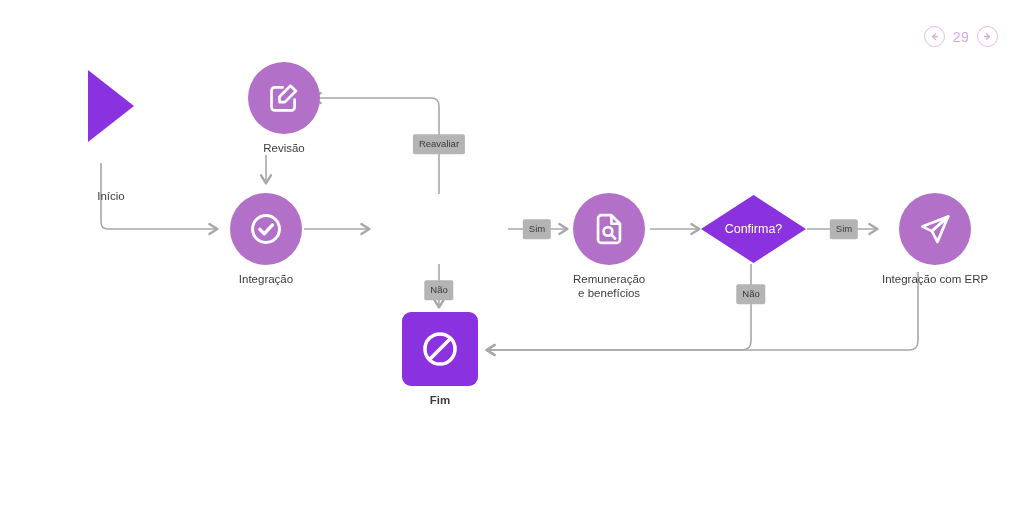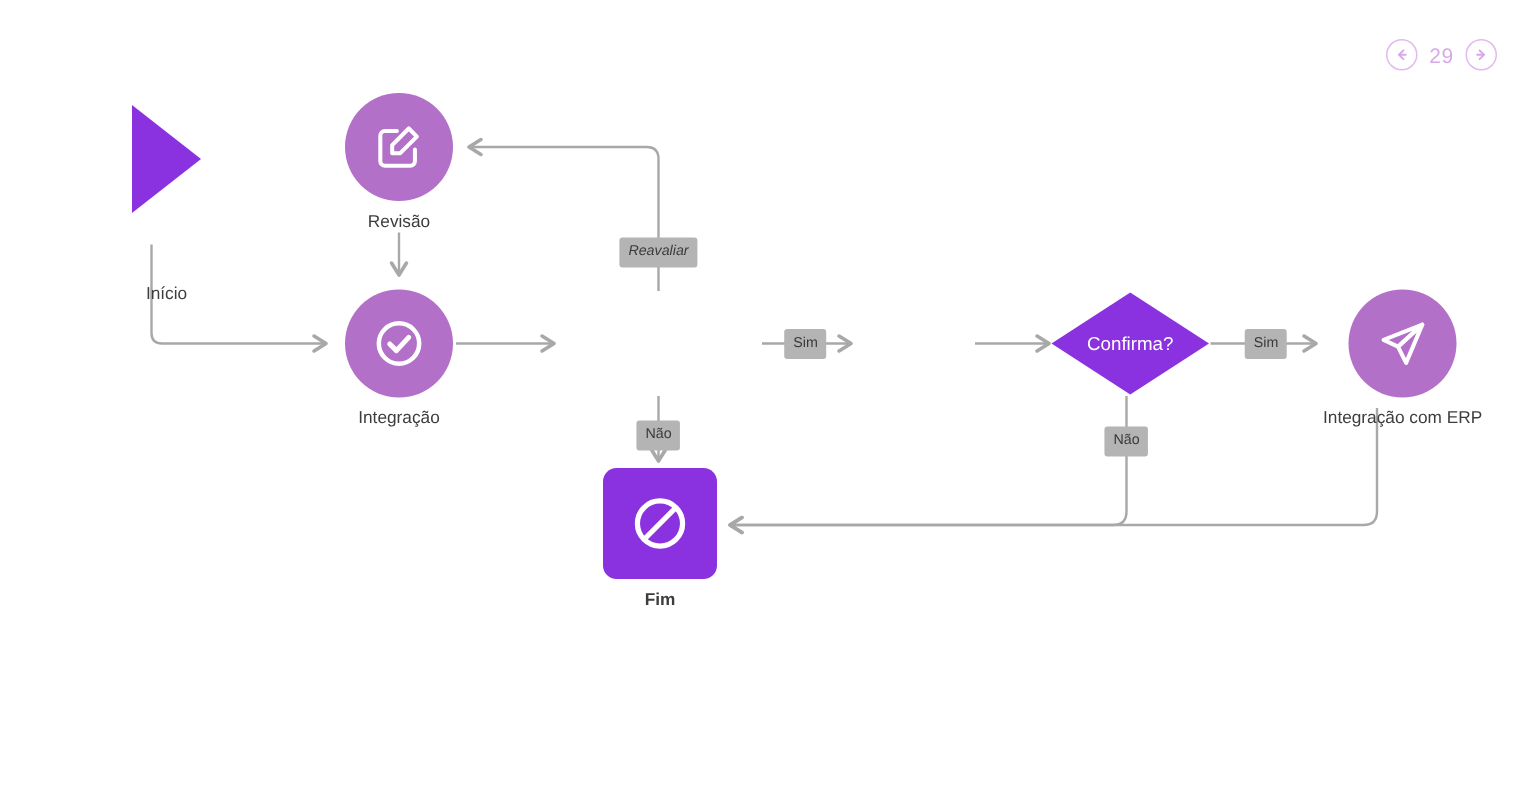--- a/index.html
+++ b/index.html
@@ -176,52 +176,64 @@
 
     <path d="M650,229 L700,229" fill="none" stroke="#a8a8a8" stroke-width="1.6" marker-end="url(#arrow)"></path>
 
     <path d="M807,229 L878,229" fill="none" stroke="#a8a8a8" stroke-width="1.6" marker-end="url(#arrow)"></path>
 
     <path d="M751,264 L751,341 Q751,350 742,350 L486,350" fill="none" stroke="#a8a8a8" stroke-width="1.6" marker-end="url(#arrow)"></path>
 
     <path d="M918,272 L918,341 Q918,350 909,350 L486,350" fill="none" stroke="#a8a8a8" stroke-width="1.6" marker-end="url(#arrow)"></path>
   </svg>
 
-  <div class="chip" style="left:439px; top:168px;font-style:italic;">Reavaliar</div>
+  <div class="chip" style="left:439px; top:144px;">Reavaliar</div>
   <div class="chip" style="left:537px; top:229px;">Sim</div>
   <div class="chip" style="left:439px; top:290px;">Não</div>
   <div class="chip" style="left:844px; top:229px;">Sim</div>
   <div class="chip" style="left:751px; top:294px;">Não</div>
 
   <div class="node" style="left:88px; top:70px;gap:40px;">
     <div class="triangle"></div>
     <div class="node-label">Início</div>
   </div>
 
-  <div class="node" style="left:230px; top:62px;">
+  <div class="node" style="left:248px; top:62px;">
     <div class="circle">
       <svg width="34" height="34" viewBox="0 0 24 24">
         <path d="M19.5 13.2 V18.6 A2.2 2.2 0 0 1 17.3 20.8 H5.4 A2.2 2.2 0 0 1 3.2 18.6 V6.7 A2.2 2.2 0 0 1 5.4 4.5 H11" fill="none" stroke="#ffffff" stroke-width="1.9" stroke-linecap="round" stroke-linejoin="round"></path>
         <path d="M16.6 3.3 L20.4 7.1 L12.6 14.9 H8.8 V11.1 Z" fill="none" stroke="#ffffff" stroke-width="1.9" stroke-linecap="round" stroke-linejoin="round"></path>
       </svg>
     </div>
     <div class="node-label">Revisão</div>
   </div>
 
   <div class="node" style="left:230px; top:193px;">
     <div class="circle">
       <svg width="38" height="38" viewBox="0 0 24 24">
         <circle cx="12" cy="12" r="8.5" fill="none" stroke="#ffffff" stroke-width="1.9"></circle>
         <path d="M8.1 12.2 L10.9 15 L16.1 9.4" fill="none" stroke="#ffffff" stroke-width="2.1" stroke-linecap="round" stroke-linejoin="round"></path>
       </svg>
     </div>
     <div class="node-label">Integração</div>
   </div>
 
 
+  <div class="node" style="left:573px; top:193px;">
+    <div class="circle">
+      <svg width="36" height="36" viewBox="0 0 24 24">
+        <path d="M13.6 2.8 H6.8 A2.1 2.1 0 0 0 4.7 4.9 V19.1 A2.1 2.1 0 0 0 6.8 21.2 H17.2 A2.1 2.1 0 0 0 19.3 19.1 V8.5 Z" fill="none" stroke="#ffffff" stroke-width="1.8" stroke-linejoin="round"></path>
+        <path d="M13.6 2.8 V8.5 H19.3" fill="none" stroke="#ffffff" stroke-width="1.8" stroke-linejoin="round"></path>
+        <circle cx="11.3" cy="13.6" r="2.9" fill="none" stroke="#ffffff" stroke-width="1.8"></circle>
+        <path d="M13.5 15.8 L16 18.3" fill="none" stroke="#ffffff" stroke-width="1.9" stroke-linecap="round"></path>
+      </svg>
+    </div>
+    <div class="node-label">Remuneração
+e benefícios</div>
+  </div>
 
   <div class="node" style="left:700px; top:194px;">
     <div class="diamond-wrap" style="width:107px; height:70px;">
       <svg width="107" height="70" viewBox="0 0 107 70" style="position:absolute; left:0; top:0;">
         <path d="M53.5 1 L106 35 L53.5 69 L1 35 Z" fill="#8b32e0"></path>
       </svg>
       <span class="diamond-text">Confirma?</span>
     </div>
   </div>
 

